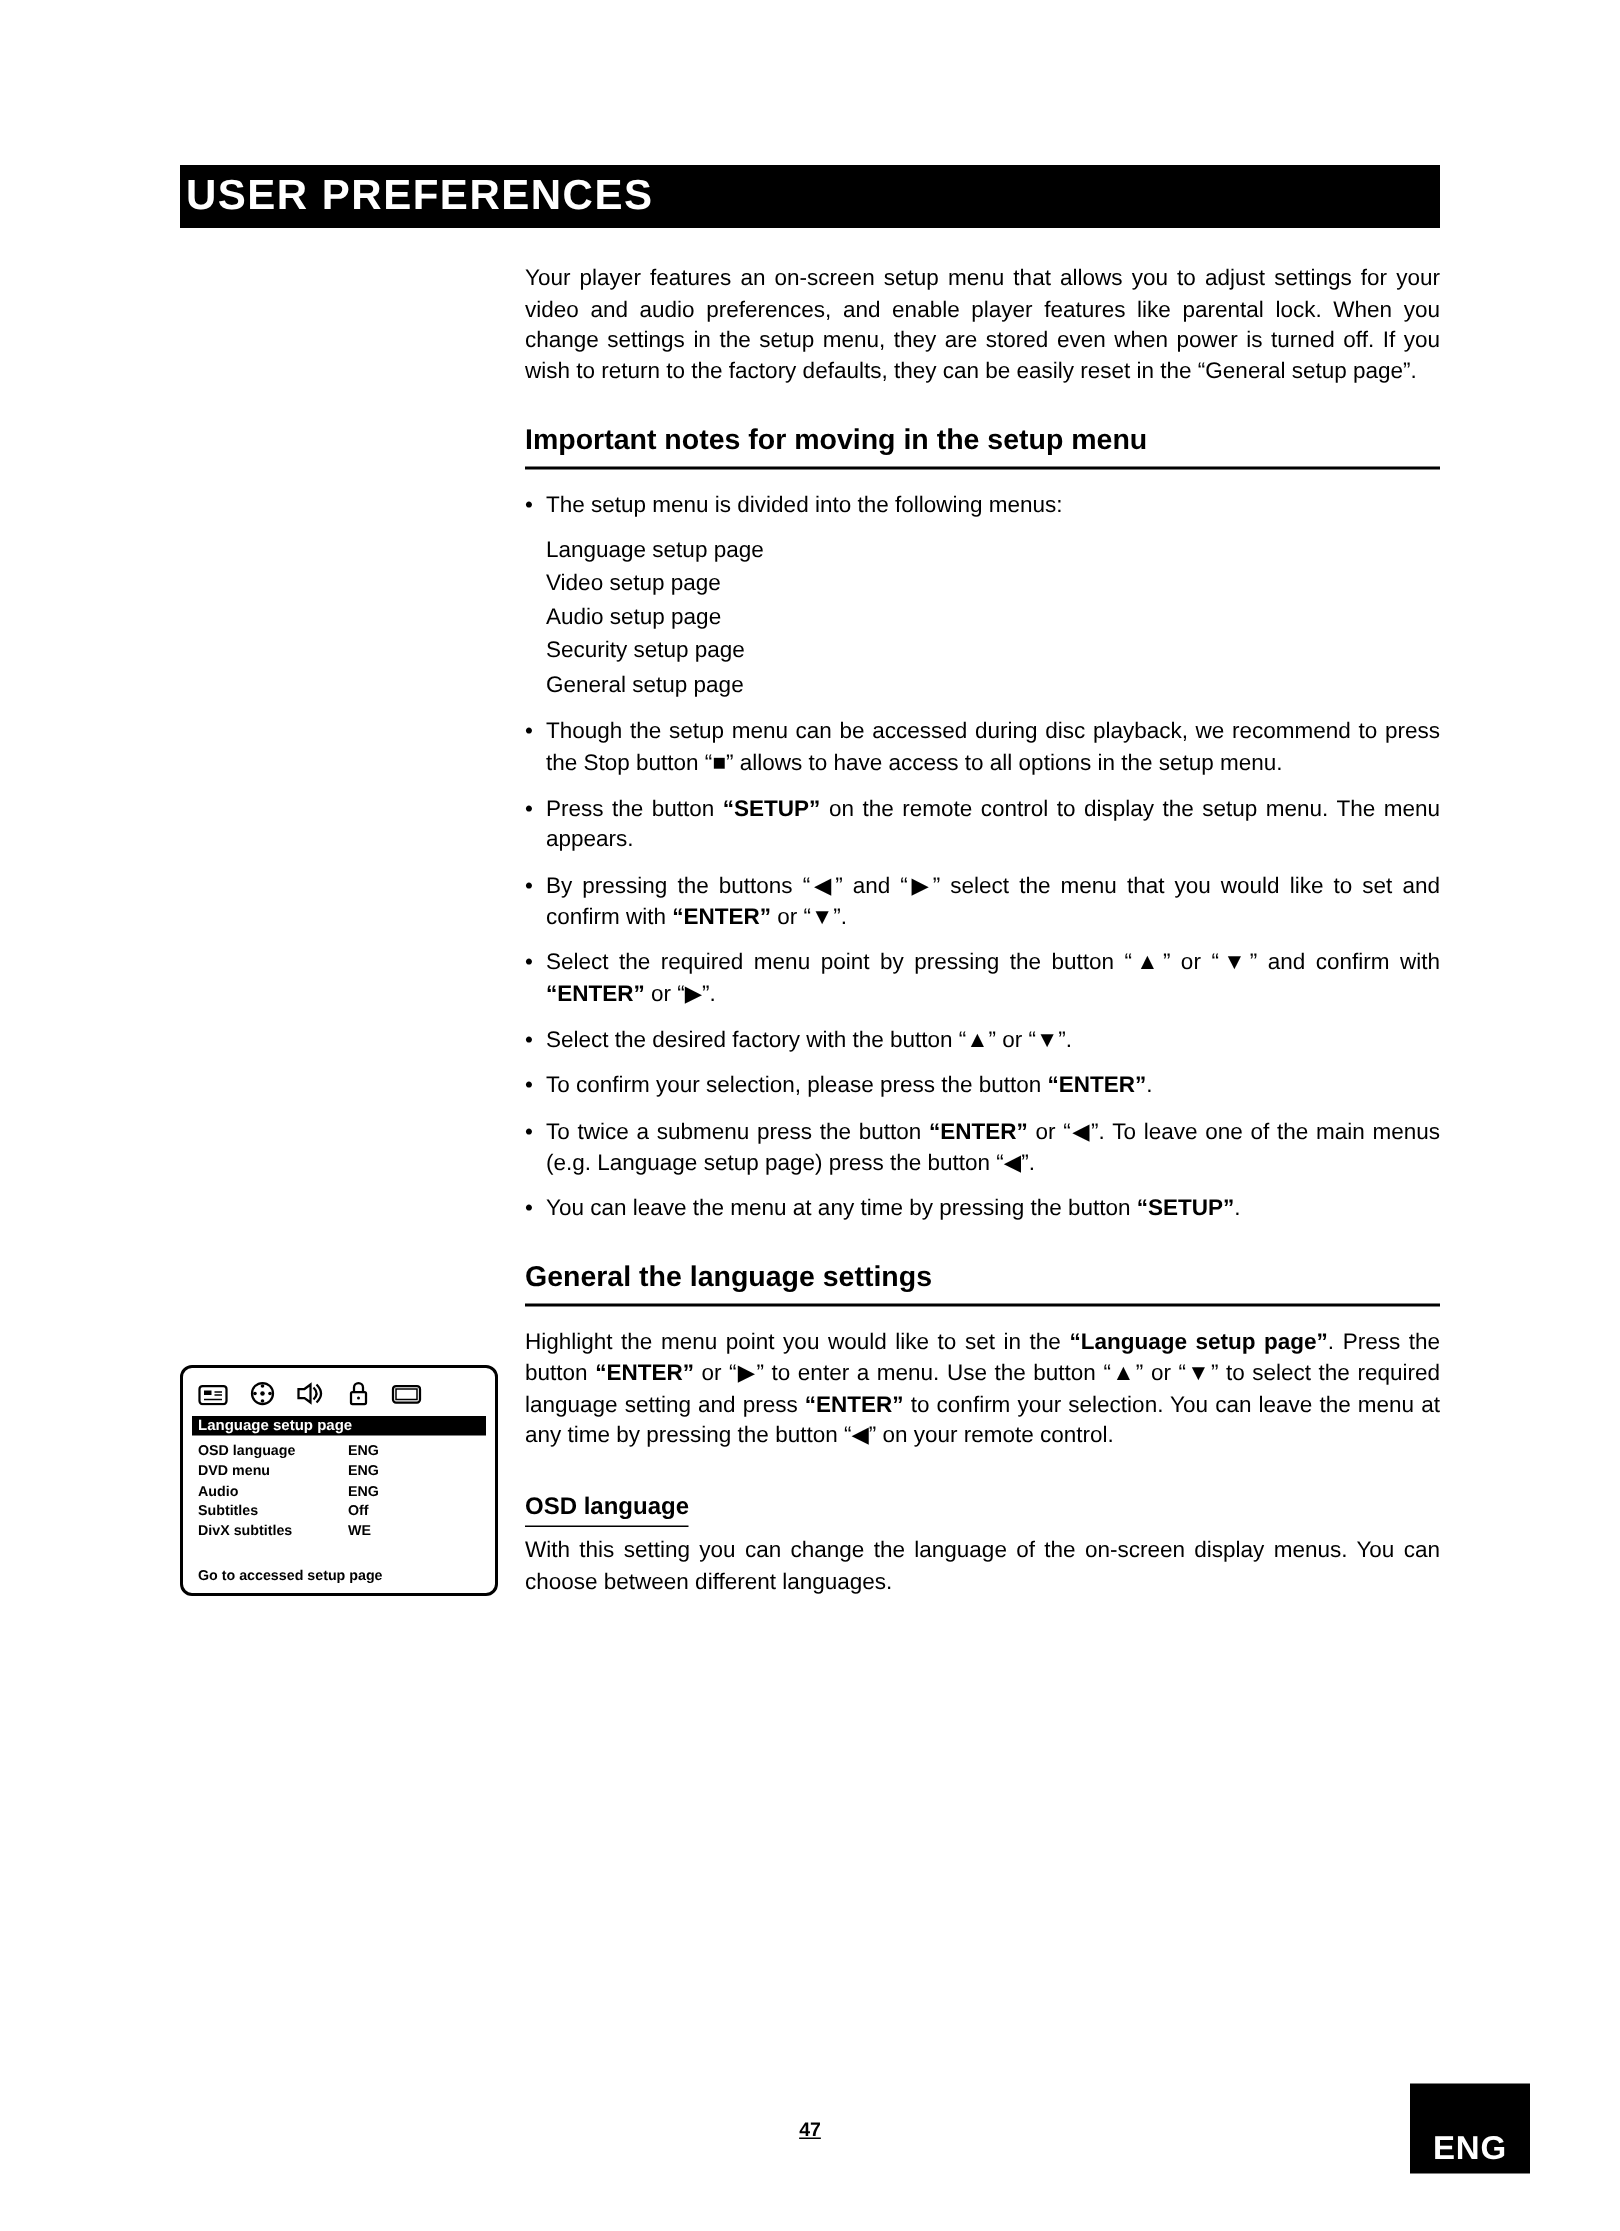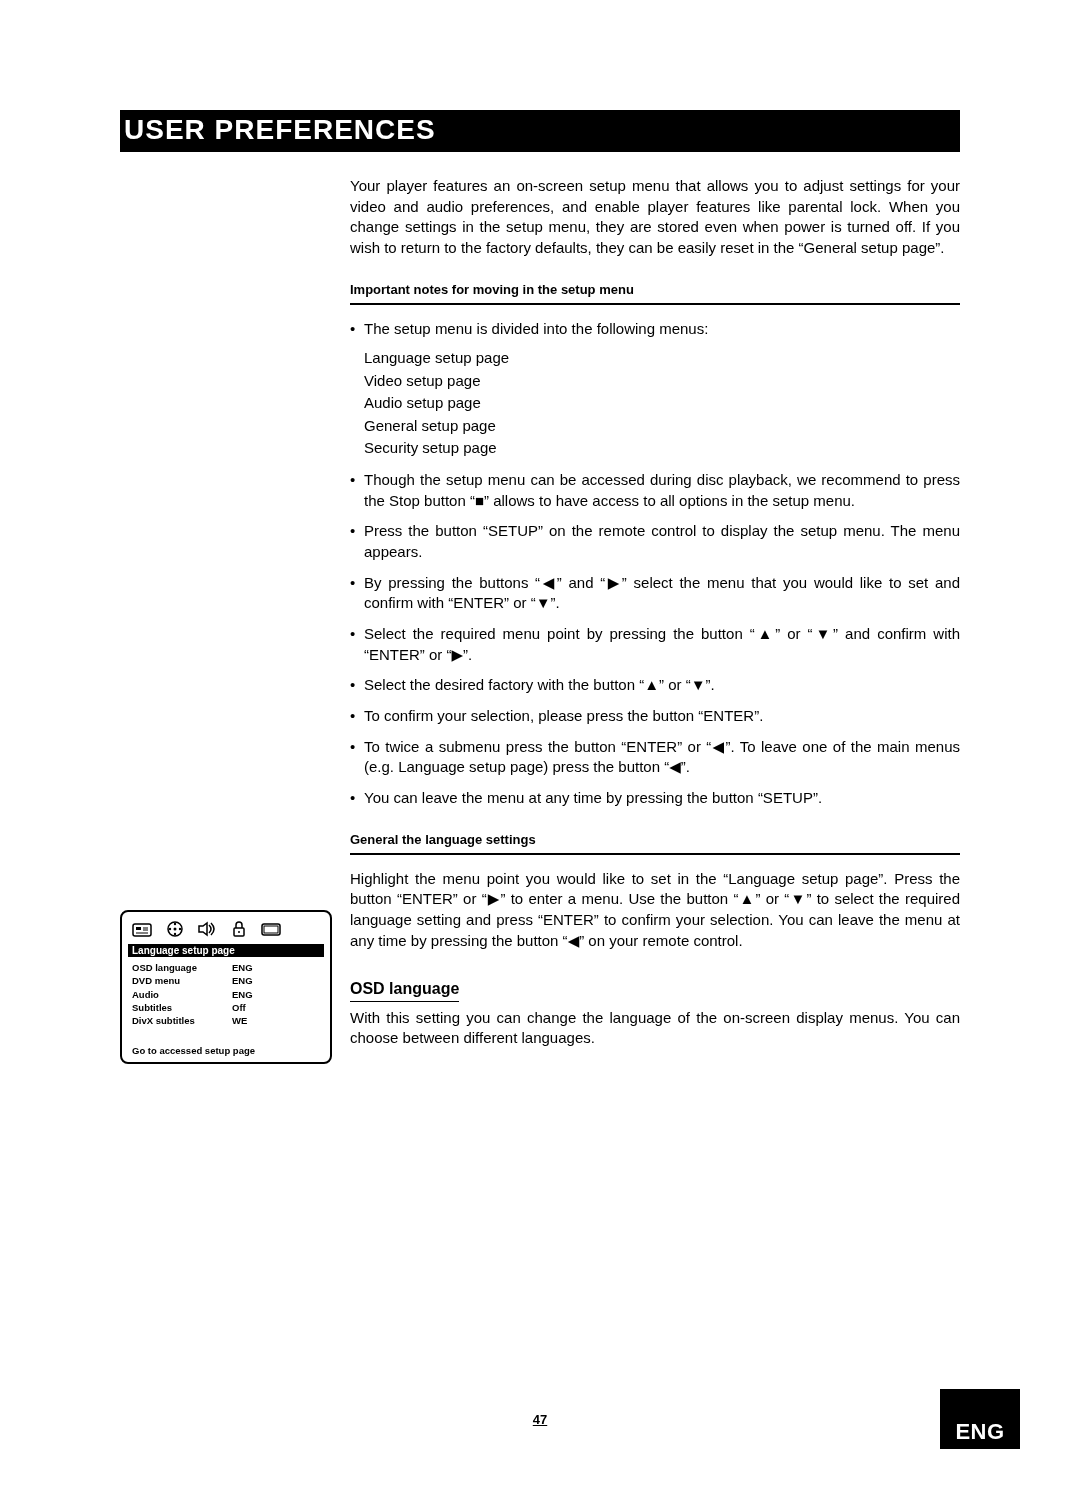--- a/index.html
+++ b/index.html
@@ -36,21 +36,21 @@
     flex: 0 0 230px;
   }
   .right-col {
     flex: 1;
     font-size: 15px;
     line-height: 1.38;
     text-align: justify;
   }
   .right-col p { margin: 0 0 10px 0; }
   .section-h {
-    font-size: 13px;
+    font-size: 19px;
     font-weight: bold;
     margin: 22px 0 4px 0;
   }
   .underline {
     border-bottom: 2px solid #000;
     height: 0;
     margin-bottom: 14px;
   }
   .bullet-block { margin-bottom: 10px; }
   .bullet-row {
@@ -58,21 +58,21 @@
   }
   .bullet-row .dot {
     width: 14px;
     flex: 0 0 14px;
   }
   .bullet-row .txt { flex: 1; text-align: justify;}
   .sublist {
     margin: 8px 0 8px 14px;
     line-height: 1.5;
   }
-  .bold { font-weight: normal; }
+  .bold { font-weight: bold; }
   .sub-h {
     font-weight: bold;
     font-size: 16px;
     border-bottom: 1.5px solid #000;
     display: inline-block;
     margin: 16px 0 6px 0;
     padding-bottom: 1px;
   }
 
   
@@ -165,22 +165,22 @@
 
       <div class="bullet-block">
         <div class="bullet-row">
           <div class="dot">•</div>
           <div class="txt">The setup menu is divided into the following menus:</div>
         </div>
         <div class="sublist">
           <div>Language setup page</div>
           <div>Video setup page</div>
           <div>Audio setup page</div>
+          <div>Security setup page</div>
           <div>General setup page</div>
-          <div>Security setup page</div>
         </div>
       </div>
 
       <div class="bullet-block">
           <div class="bullet-row">
             <div class="dot">•</div>
             <div class="txt"><span>Though the setup menu can be accessed during disc playback, we recommend to press the Stop button “</span><span class="glyph">■</span><span>” allows to have access to all options in the setup menu.</span></div>
           </div>
         </div>
 

